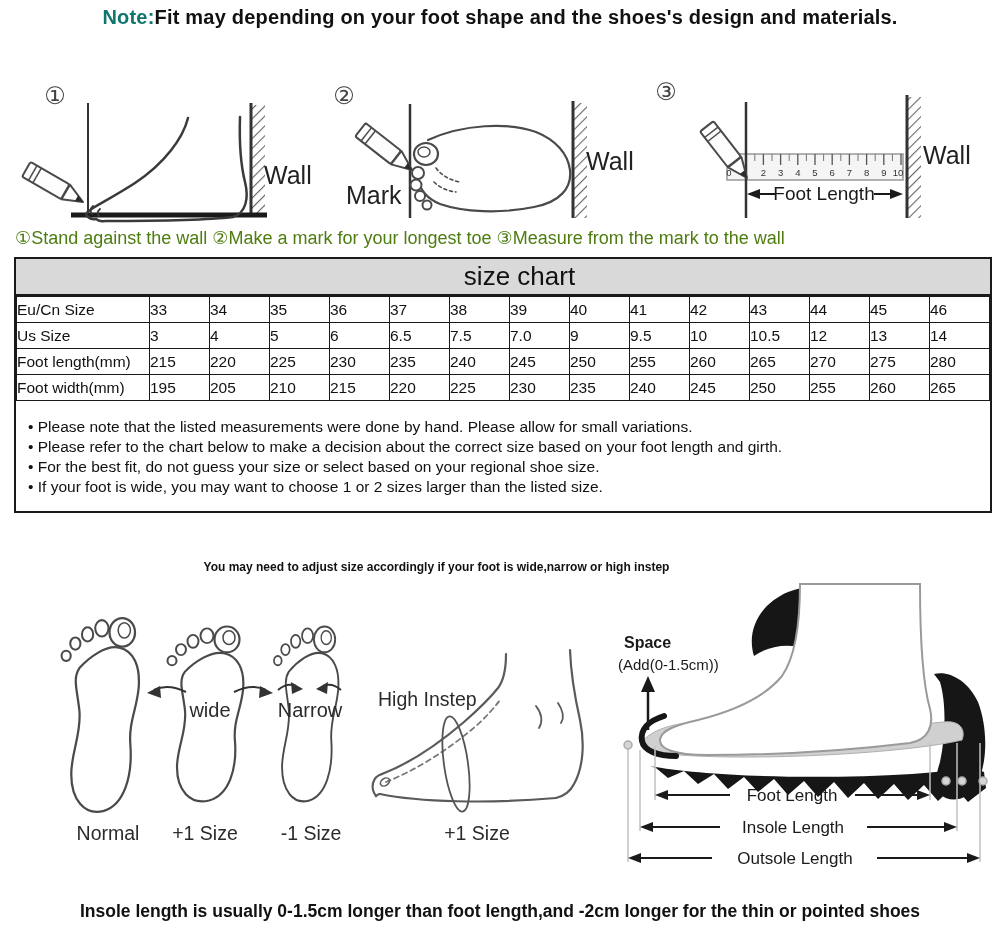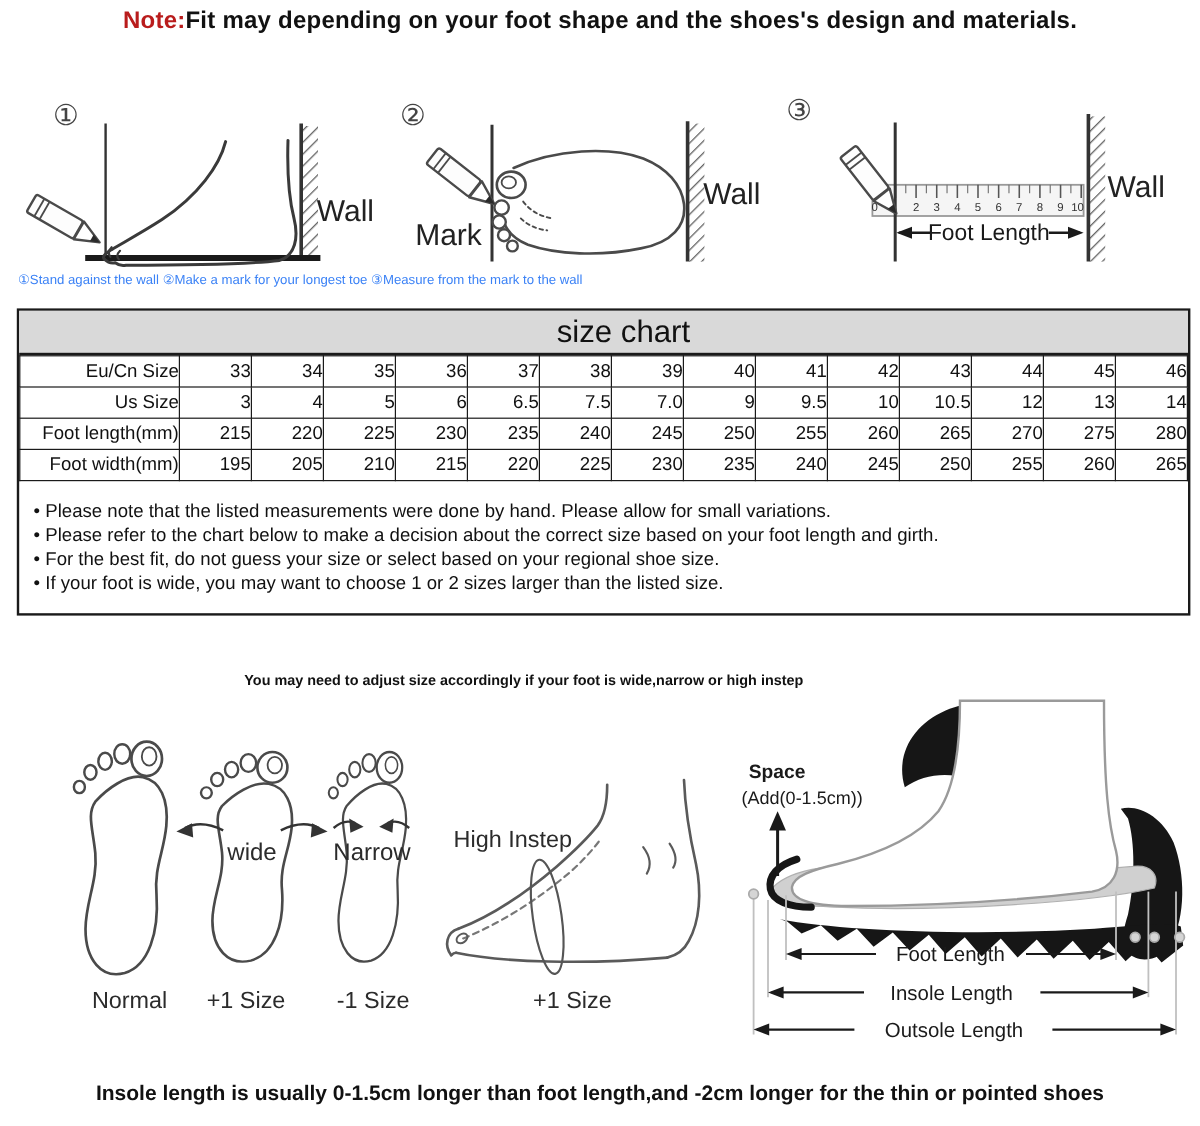--- a/index.html
+++ b/index.html
@@ -5,29 +5,29 @@
   html,body{margin:0;padding:0;}
   body{
     width:1000px;height:938px;position:relative;background:#ffffff;
     font-family:"Liberation Sans","DejaVu Sans",sans-serif;color:#111;
     overflow:hidden;
   }
   .abs{position:absolute;}
   svg text{font-family:"Liberation Sans","DejaVu Sans",sans-serif;}
   
   #top-note{top:6px;left:0;width:1000px;text-align:center;font-size:20px;font-weight:bold;letter-spacing:0.2px;}
-  #top-note .red{color:#b91c1c;}
-  
-  #steps-caption{top:227px;left:15px;width:900px;font-size:11px;color:#3b82f6;}
+  #top-note .red{color:#0f766e;}
+  
+  #steps-caption{top:227px;left:15px;width:900px;font-size:18px;color:#4d7c0f;}
   
   #size-box{top:257px;left:14px;width:974px;border:2px solid #1a1a1a;background:#fff;}
   #size-box .sc-title{background:#d9d9d9;border-bottom:2px solid #1a1a1a;text-align:center;
      font-size:26px;height:35px;line-height:35px;font-weight:400;padding-left:33px;}
   table.sc{border-collapse:collapse;width:100%;table-layout:fixed;}
-  table.sc td{border:1.5px solid #1a1a1a;text-align:right;font-size:15.5px;height:25px;padding:0;
+  table.sc td{border:1.5px solid #1a1a1a;text-align:left;font-size:15.5px;height:25px;padding:0;
      white-space:nowrap;overflow:hidden;}
   table.sc td.rowlabel{width:132px;}
   #size-box .notes{padding:16px 10px 14px 12px;font-size:15.5px;line-height:20px;}
   
   #adjust-heading{top:560px;left:0;width:873px;text-align:center;font-size:12px;font-weight:bold;}
   
   #bottom-note{top:901px;left:0;width:1000px;text-align:center;font-size:17.5px;font-weight:bold;}
 </style>
 </head>
 <body>

